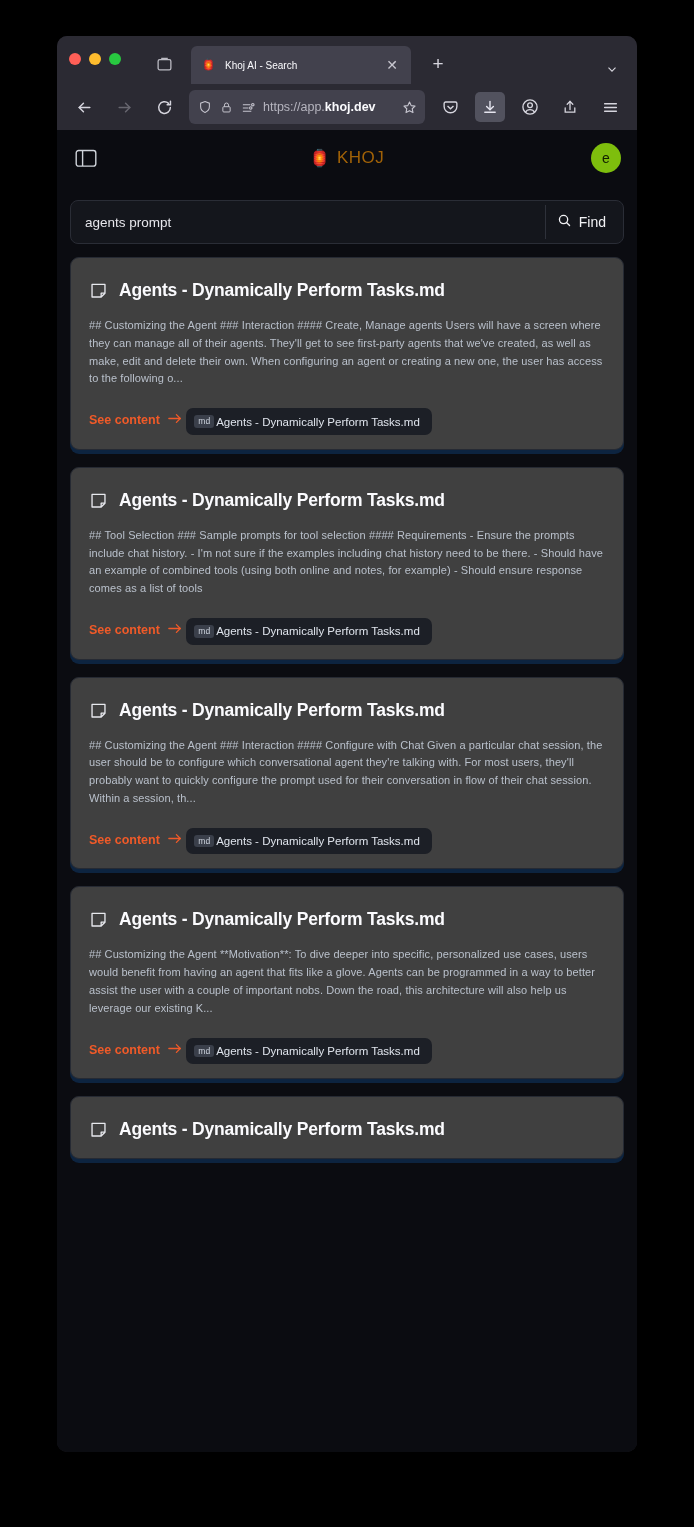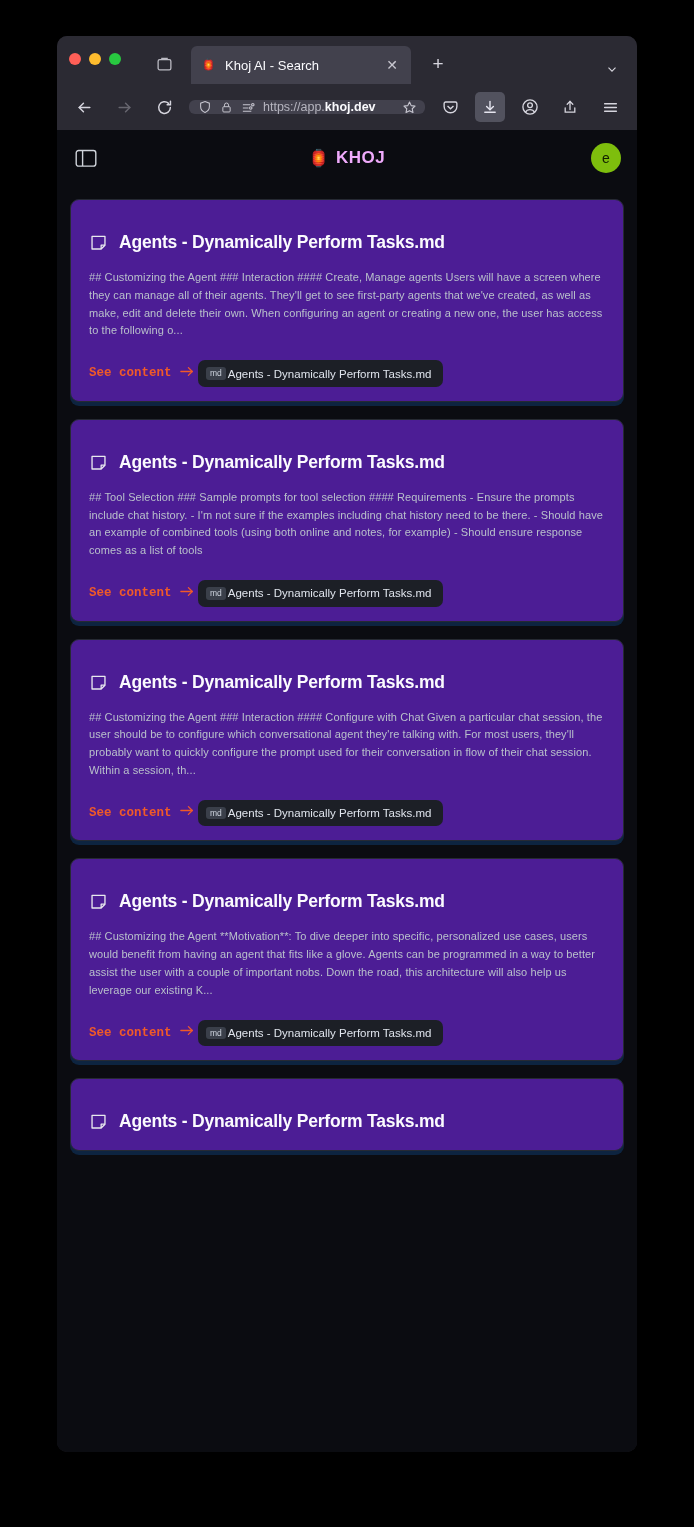--- a/index.html
+++ b/index.html
@@ -64,21 +64,21 @@
     position: relative;
   }
   .tab .favicon {
     width: 16px; height: 16px;
     display: flex; align-items: center; justify-content: center;
     font-size: 12px;
   }
   .tab .tab-title {
     flex: 1;
     color: #fbfbfe;
-    font-size: 13px;
+    font-size: 10px;
     white-space: nowrap;
     overflow: hidden;
     text-overflow: ellipsis;
   }
   .tab .tab-close {
     color: #c8c7d0; font-size: 14px; line-height: 1;
     width: 18px; height: 18px;
     display: flex; align-items: center; justify-content: center;
   }
   .newtab {
@@ -105,21 +105,21 @@
   }
   .nav-btn {
     width: 30px; height: 30px;
     border-radius: 4px;
     display: flex; align-items: center; justify-content: center;
     color: #d6d5de;
   }
   .nav-btn.disabled { opacity: .35; }
   .urlbar {
     flex: 1;
-    height: 14px;
+    height: 34px;
     background: #42414d;
     border-radius: 6px;
     display: flex;
     align-items: center;
     padding: 0 8px;
     gap: 7px;
   }
   .urlbar .url-text {
     flex: 1;
     font-size: 12.5px;
@@ -156,23 +156,23 @@
   }
   .logo {
     position: absolute;
     left: 0; right: 0;
     display: flex; align-items: center; justify-content: center;
     gap: 6px;
     pointer-events: none;
   }
   .logo .lamp { font-size: 17px; }
   .logo .brand {
-    color: #f0abfc;
+    color: #a16207;
     font-size: 17px;
-    font-weight: 700;
+    font-weight: 400;
     letter-spacing: .5px;
   }
   .avatar {
     margin-left: auto;
     width: 30px; height: 30px;
     border-radius: 50%;
     background: #7ebe0d;
     color: #122000;
     font-size: 14px;
     display: flex; align-items: center; justify-content: center;
@@ -201,24 +201,24 @@
     color: #f2f2f5;
     font-size: 14px;
   }
   .results {
     margin-top: 13px;
     padding: 0 13px 20px 13px;
     height: calc(100% - 56px - 58px - 13px);
     overflow: hidden;
   }
   .card {
-    background: #4c1d95;
+    background: #404040;
     border: 1px solid #262a33;
     border-radius: 9px;
-    padding: 32px 18px 14px 18px;
+    padding: 22px 18px 14px 18px;
     margin-bottom: 17px;
     box-shadow: 0 4px 0 0 #0d2440;
   }
   .card-head {
     display: flex; align-items: center; gap: 11px;
   }
   .note-icon {
     width: 19px; height: 19px;
     display: flex; align-items: center; justify-content: center;
   }
@@ -236,21 +236,20 @@
     letter-spacing: .1px;
   }
   .see-content {
     margin-top: 16px;
     color: #f05a28;
     font-size: 12.5px;
     font-weight: 700;
     display: inline-flex;
     align-items: center;
     gap: 8px;
-    font-family: Liberation Mono, monospace;
   }
   .chip {
     margin-top: 20px;
     display: inline-flex;
     align-items: center;
     gap: 2px;
     background: #1c1f26;
     border-radius: 7px;
     padding: 7px 12px 7px 8px;
   }
@@ -388,20 +387,32 @@
           <path d="M7.6 1.5v15.6"></path>
         </svg>
       </div>
       <div class="logo">
         <span class="lamp">🏮</span>
         <span class="brand">KHOJ</span>
       </div>
       <div class="avatar">e</div>
     </div>
 
+    <div class="searchwrap">
+      <span class="query" title="Search">agents prompt</span>
+      <span class="find-btn">
+        <span>
+          <svg width="15" height="15" viewBox="0 0 16 16" fill="none" stroke="#f2f2f5" stroke-width="1.4" stroke-linecap="round">
+              <circle cx="7" cy="7" r="4.4"></circle>
+              <path d="M10.4 10.4l3 3"></path>
+            </svg>
+        </span>
+        <span>Find</span>
+      </span>
+    </div>
 
     <div class="results">
 
       <div class="card">
         <div class="card-head">
           <span class="note-icon">
             <svg width="19" height="19" viewBox="0 0 20 20" fill="none" stroke="#e8e9ee" stroke-width="1.4" stroke-linejoin="round">
                 <path d="M3.2 3.6h13.6v9.2l-4 4H3.2z"></path>
                 <path d="M16.8 12.8h-4v4"></path>
               </svg>

